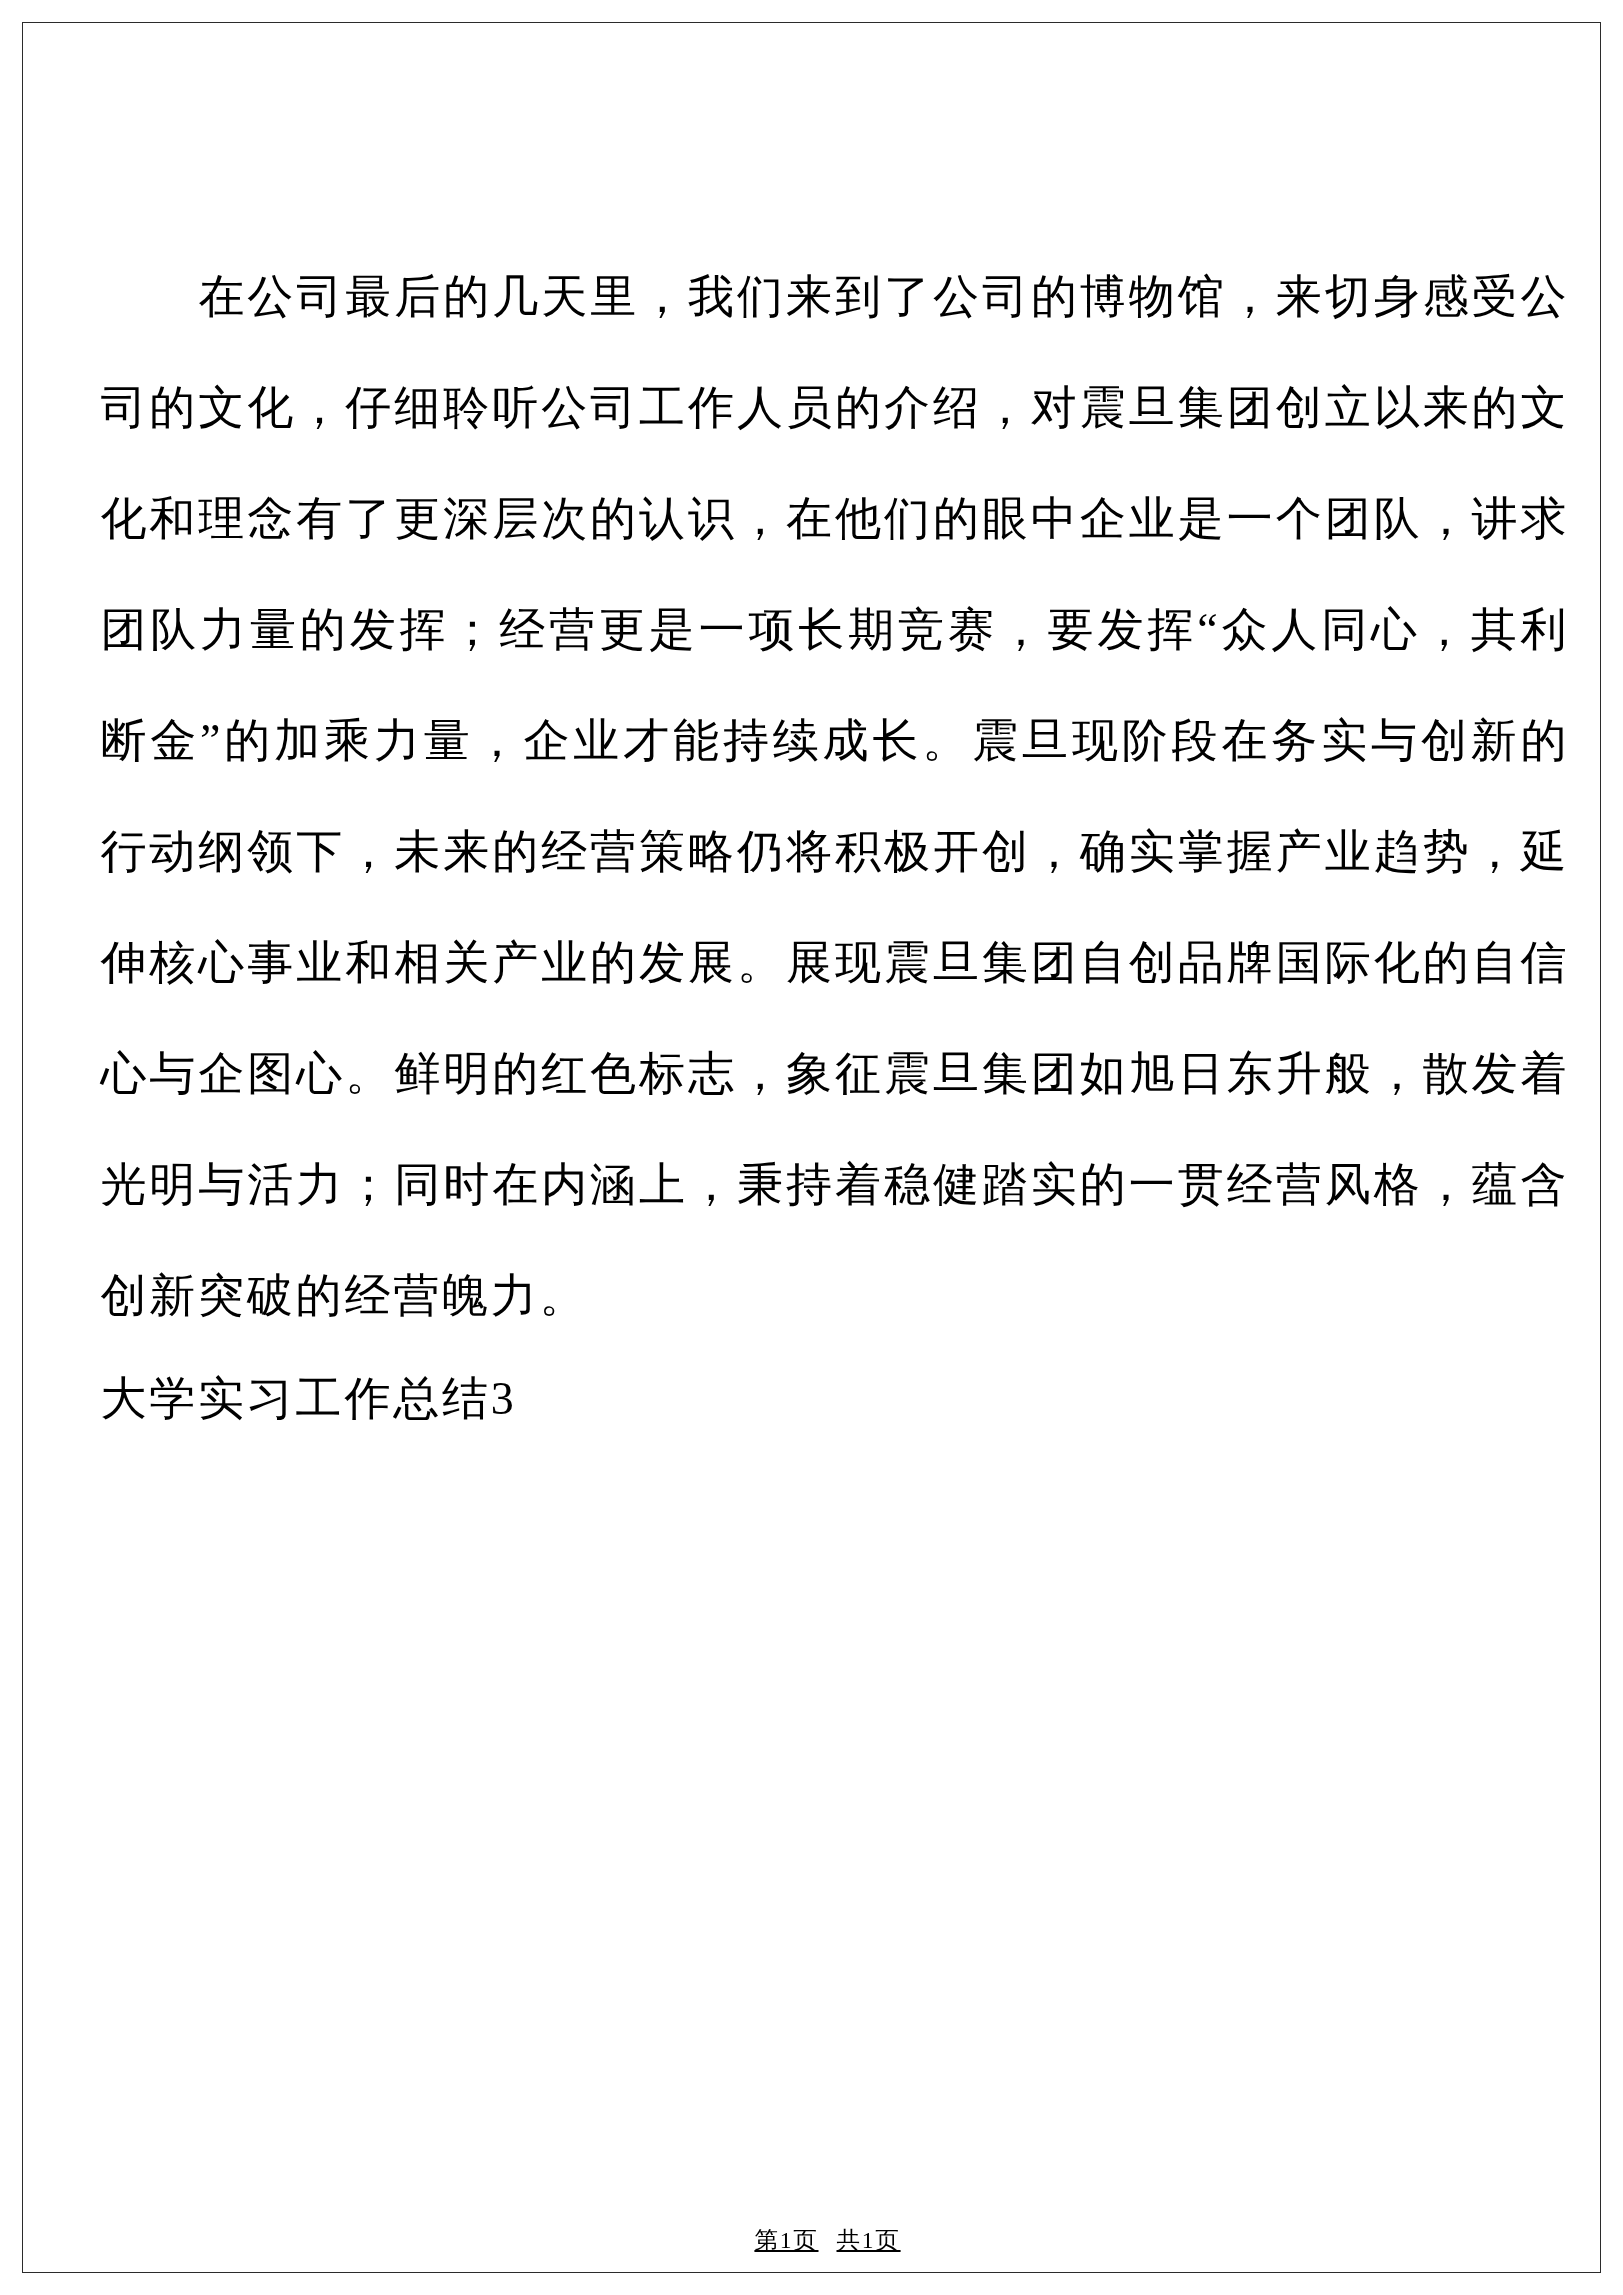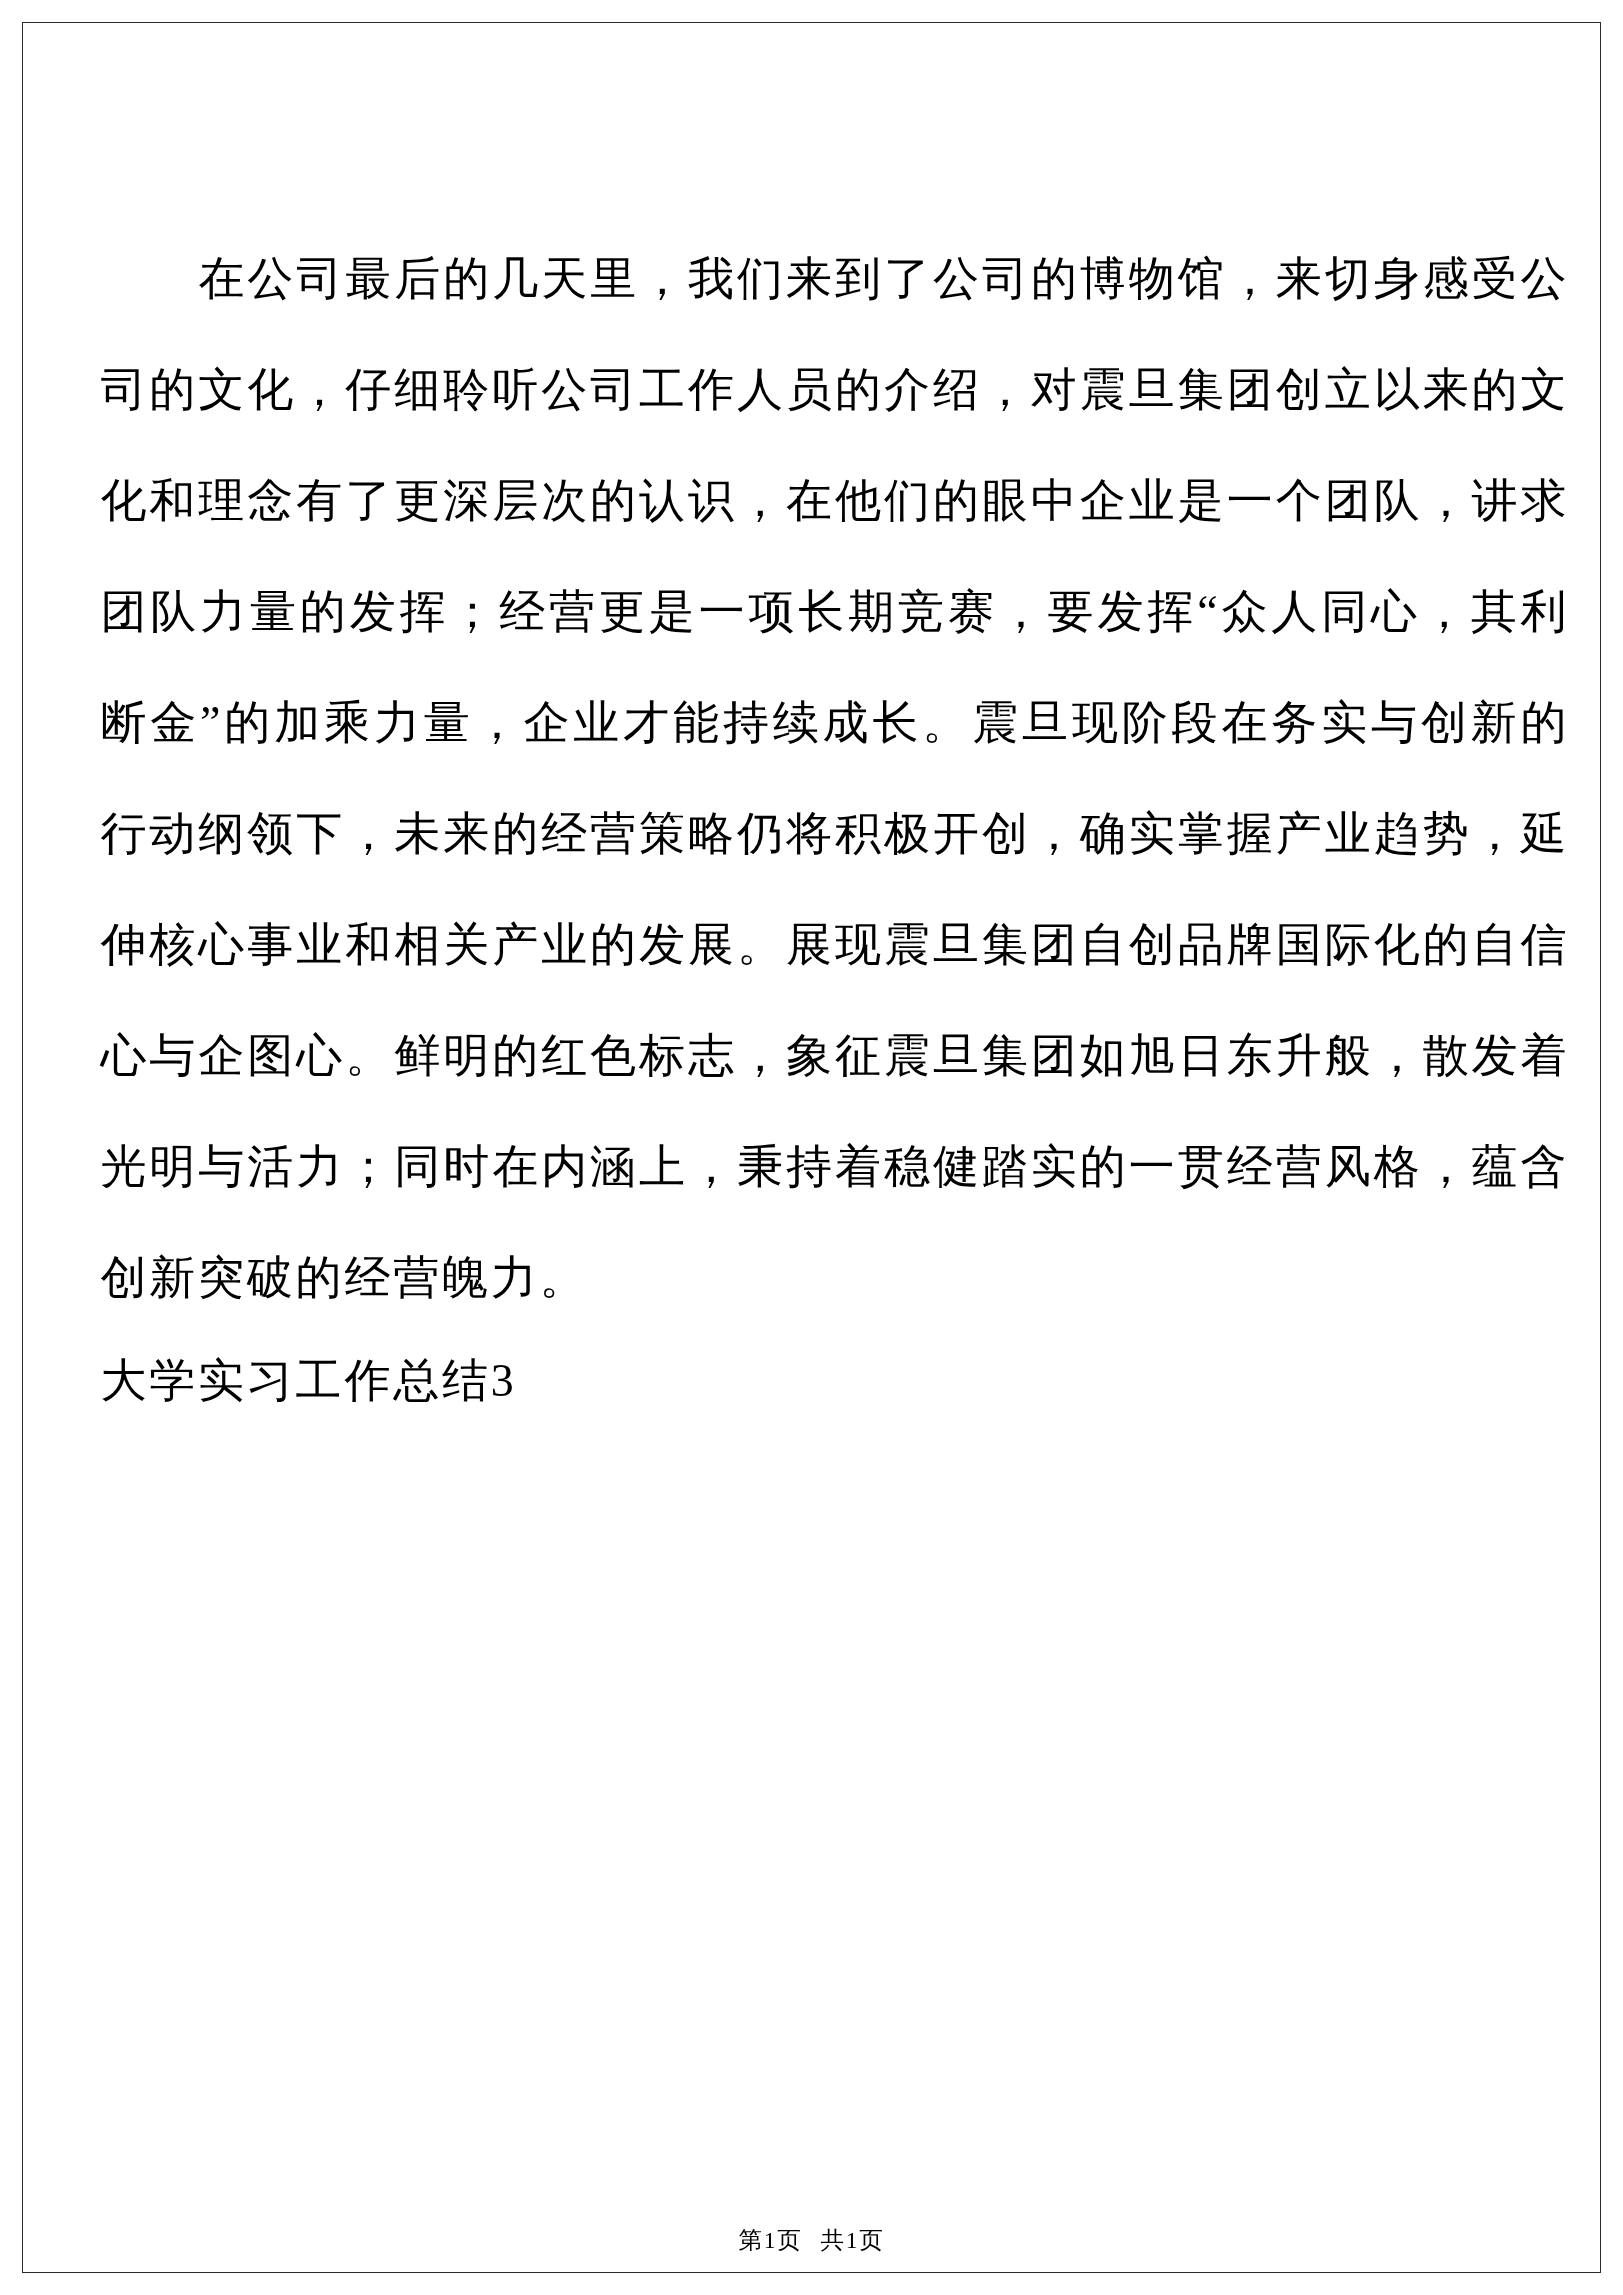--- a/index.html
+++ b/index.html
@@ -21,21 +21,21 @@
     left: 22.4px;
     top: 22.4px;
     right: 22.4px;
     bottom: 22.4px;
     border: 1.7px solid #2b2b2b;
     background: #ffffff;
   }
   .content {
     position: absolute;
     left: 77px;
-    top: 200px;
+    top: 218px;
     width: 1469px;
     font-family: Liberation Serif, serif;
   }
   .para {
     margin: 0;
     font-size: 46px;
     letter-spacing: 2.8px;
     text-align: justify;
     text-justify: inter-ideograph;
     word-break: break-all;
@@ -53,27 +53,28 @@
     text-align: left;
   }
   .indent {
     text-indent: 98px;
   }
   .gap-top {
     margin-top: 12.3px;
   }
   .footer {
     position: absolute;
-    left: 0;
+    left: 16px;
     width: 100%;
     top: 2201px;
     text-align: center;
     font-size: 23.6px;
     letter-spacing: 1.7px;
     color: #000000;
+    text-decoration: underline;
   }
   .footer span {
     margin: 0 9px;
   }
 </style>
 </head>
 <body>
 
 <div class="page">
   <div class="frame">

